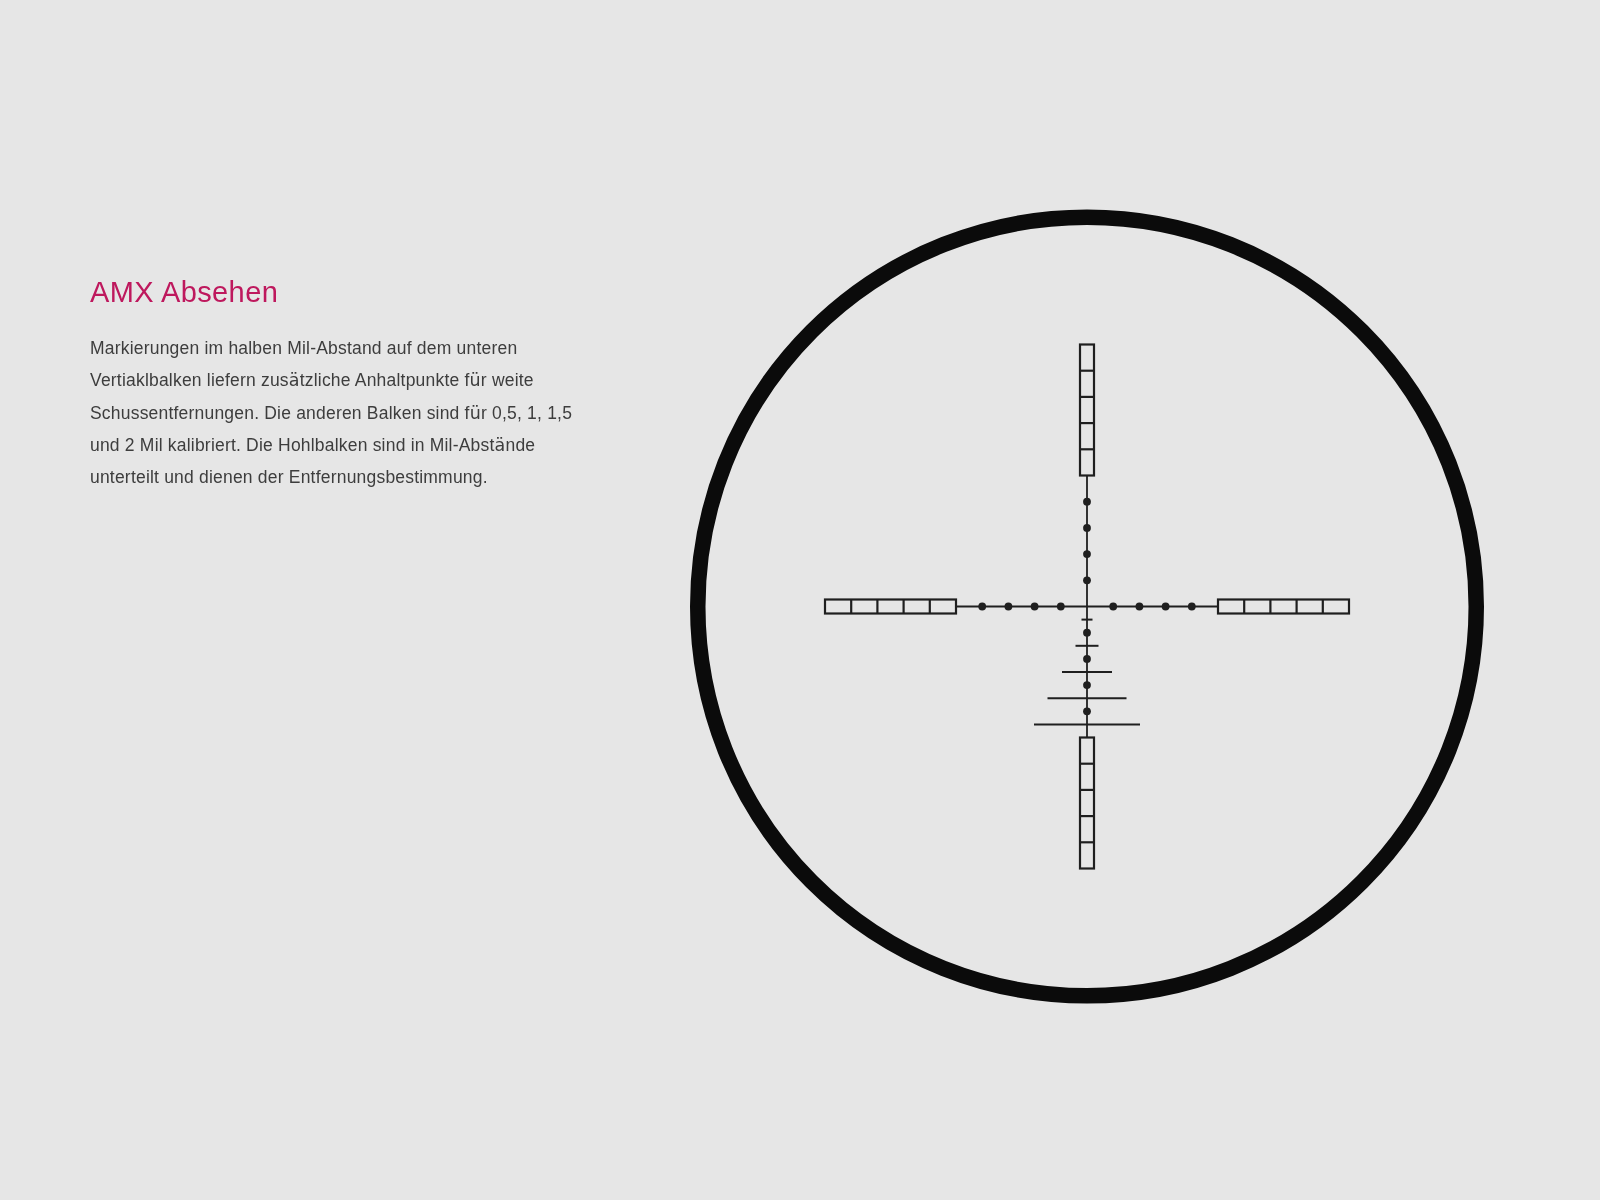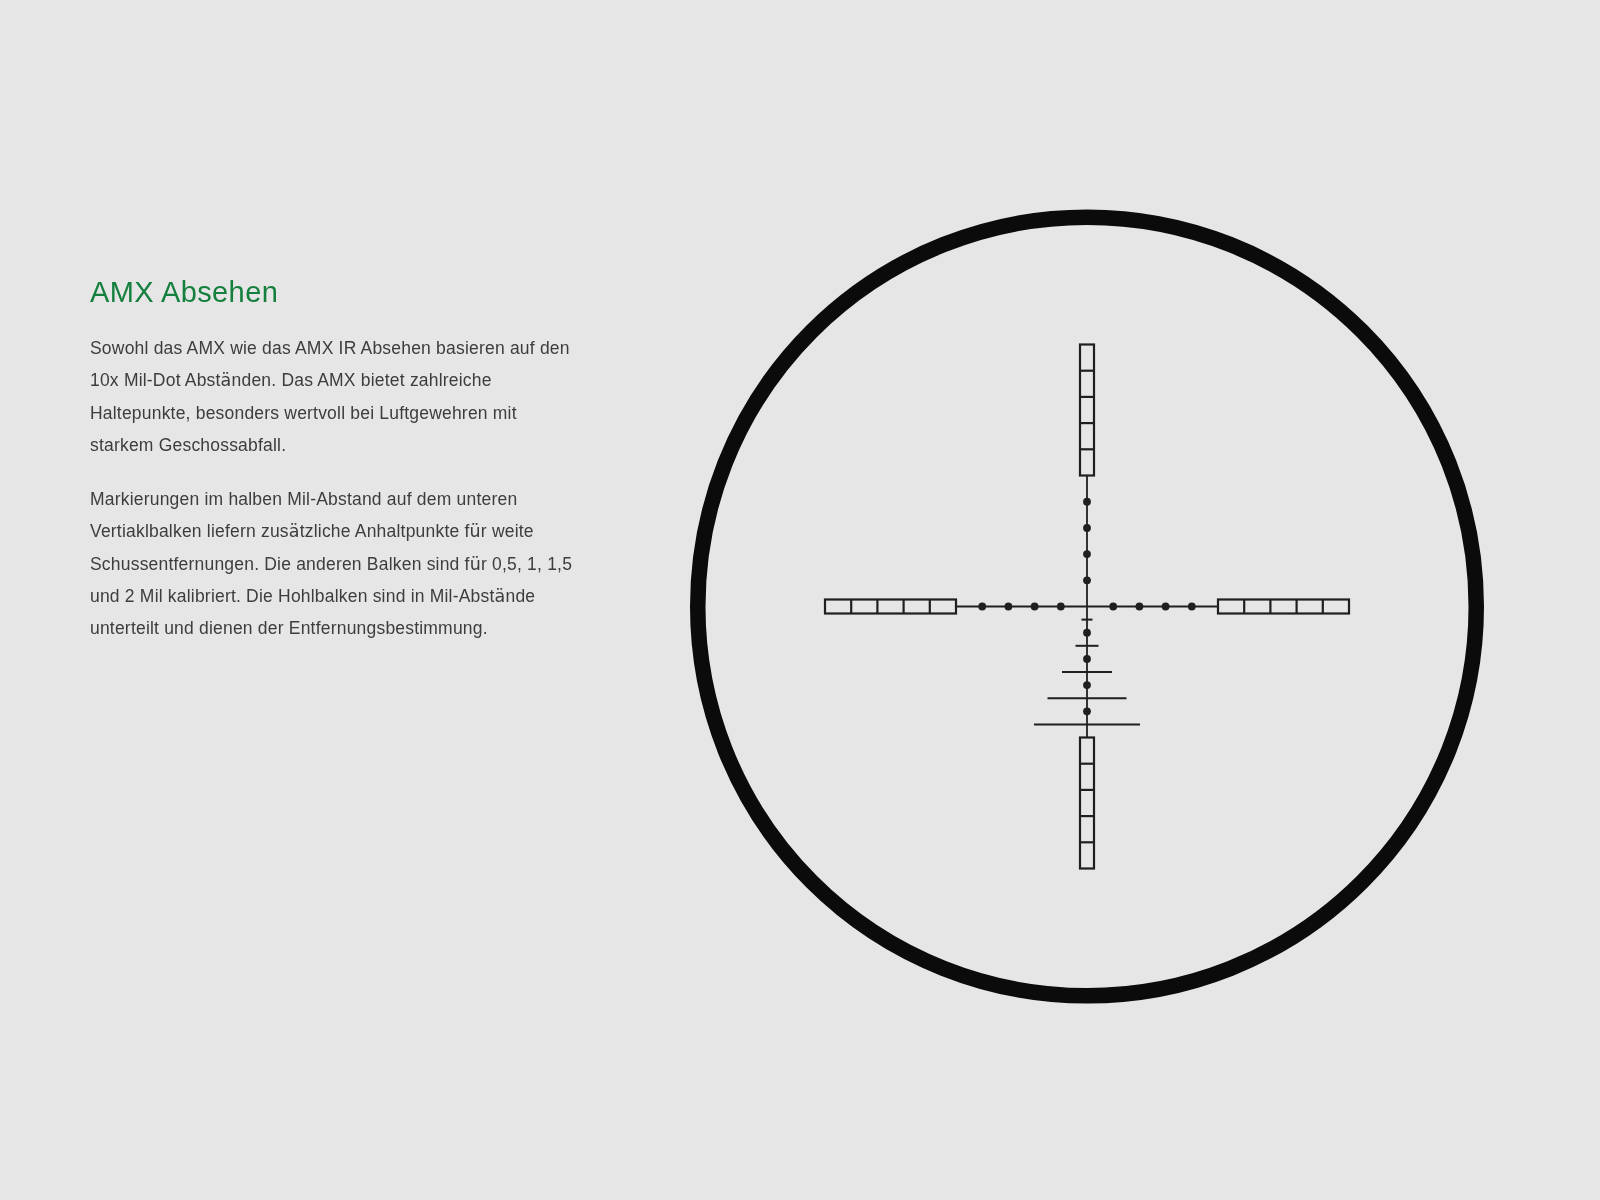--- a/index.html
+++ b/index.html
@@ -92,25 +92,21 @@
       <line x1="1296.6" y1="599.5" x2="1296.6" y2="613.5" stroke="#1f1f1f" stroke-width="2.2"></line>
       <line x1="1322.8" y1="599.5" x2="1322.8" y2="613.5" stroke="#1f1f1f" stroke-width="2.2"></line>
       <line x1="1081.5" y1="619.6" x2="1092.5" y2="619.6" stroke="#1f1f1f" stroke-width="2"></line>
       <line x1="1075.5" y1="645.8" x2="1098.5" y2="645.8" stroke="#1f1f1f" stroke-width="2"></line>
       <line x1="1062" y1="672" x2="1112" y2="672" stroke="#1f1f1f" stroke-width="2"></line>
       <line x1="1047.5" y1="698.2" x2="1126.5" y2="698.2" stroke="#1f1f1f" stroke-width="2"></line>
       <line x1="1034" y1="724.4" x2="1140" y2="724.4" stroke="#1f1f1f" stroke-width="2"></line>
     </svg>
 
   <section class="article" style="color: rgb(61, 61, 61);">
-    <h1 style="color: #15803d;">AMX Absehen</h1>
-    <p>Sowohl das AMX wie das AMX IR Absehen basieren auf den
-10x Mil-Dot Abst<span class="uml">ä</span>nden. Das AMX bietet zahlreiche
-Haltepunkte, besonders wertvoll bei Luftgewehren mit
-starkem Geschossabfall.</p>
+    <h1 style="color: #be185d;">AMX Absehen</h1>
     <p>Markierungen im halben Mil-Abstand auf dem unteren
 Vertiaklbalken liefern zus<span class="uml">ä</span>tzliche Anhaltpunkte f<span class="uml">ü</span>r weite
 Schussentfernungen. Die anderen Balken sind f<span class="uml">ü</span>r 0,5, 1, 1,5
 und 2 Mil kalibriert. Die Hohlbalken sind in Mil-Abst<span class="uml">ä</span>nde
 unterteilt und dienen der Entfernungsbestimmung.</p>
   </section>
 
 </div>
 
 </body></html>

